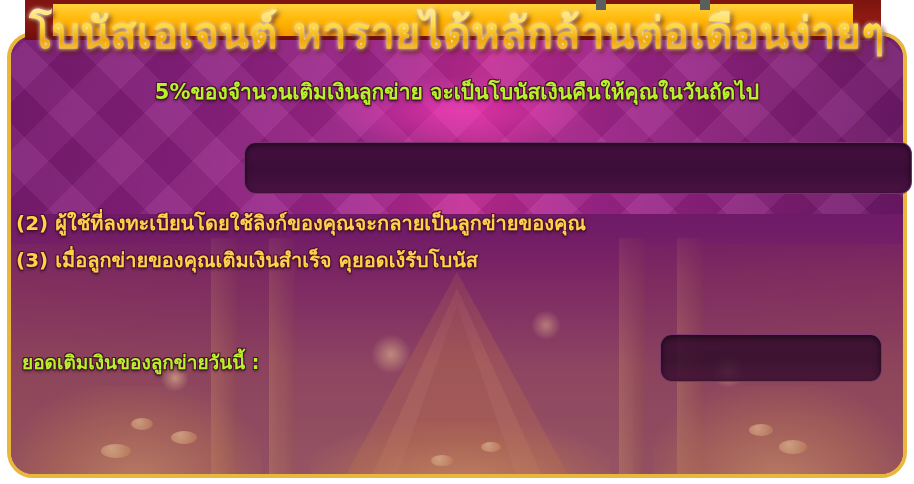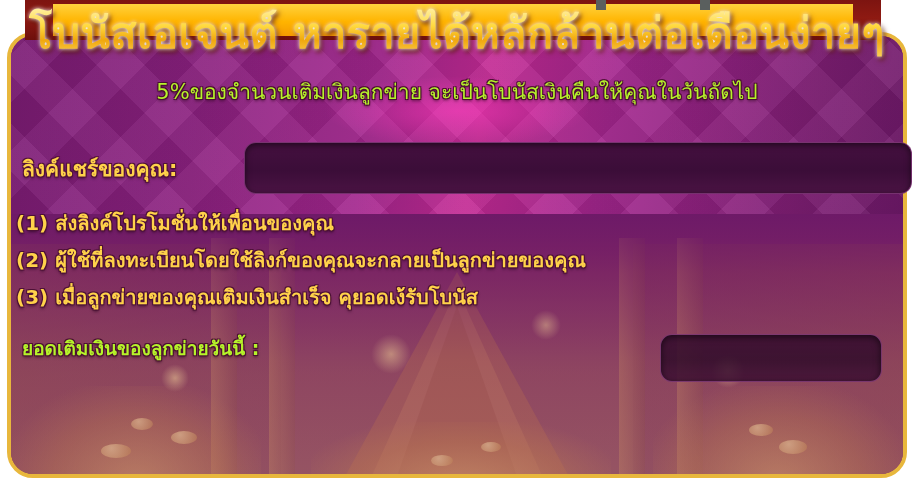--- a/index.html
+++ b/index.html
@@ -122,21 +122,21 @@
     -webkit-text-fill-color:transparent;
     text-shadow:0 3px 0 rgba(140,60,0,.0);
     filter:drop-shadow(0 0 2px #ffffff) drop-shadow(2px 3px 2px rgba(90,25,10,.85));
     white-space:nowrap;
   }
 
   
   .subtitle{
     position:absolute;left:0;top:78px;width:914px;
     text-align:center;z-index:5;
-    font-size:21px;font-weight:normal;line-height:28px;
+    font-size:21px;font-weight:bold;line-height:28px;
     color:#b6f32a;
     text-shadow:-1px -1px 0 #4a1030, 1px -1px 0 #4a1030, -1px 1px 0 #4a1030,
                 1px 1px 0 #4a1030, 0 2px 3px rgba(40,5,25,.75);
     white-space:nowrap;
   }
 
   
   .sharelink-row{
     position:absolute;left:22px;top:142px;width:870px;height:52px;z-index:6;
     display:flex;align-items:center;
@@ -174,21 +174,21 @@
   }
 
   
   .totals{position:absolute;left:0;top:332px;width:914px;height:54px;z-index:6;}
   .lbl-green{
     font-size:19px;font-weight:bold;color:#b6f32a;
     text-shadow:-1px -1px 0 #4a1030, 1px -1px 0 #4a1030, -1px 1px 0 #4a1030,
                 1px 1px 0 #4a1030, 0 2px 3px rgba(35,5,25,.7);
     white-space:nowrap;
   }
-  #today-topup-label{position:absolute;left:22px;top:1px;}
+  #today-topup-label{position:absolute;left:22px;top:15px;}
   #today-topup-value{position:absolute;left:300px;top:15px;}
   #current-income-label{position:absolute;left:428px;top:15px;}
   #current-income-input{
     position:absolute;left:660px;top:2px;width:222px;height:48px;
     background:linear-gradient(180deg,rgba(56,14,48,.88) 0%,rgba(48,12,42,.86) 55%,rgba(66,18,54,.88) 100%);
     border:1px solid rgba(190,100,180,.45);
     border-radius:12px;
     box-shadow:inset 0 2px 7px rgba(0,0,0,.6);
     color:#f3d9ef;font-size:16px;outline:none;padding:0 14px;box-sizing:border-box;
   }
@@ -236,29 +236,24 @@
     </div>
   </div>
 
   <div class="title-wrap">
     <span class="title">โบนัสเอเจนต์  หารายได้หลักล้านต่อเดือนง่ายๆ</span>
   </div>
 
   <div class="subtitle">5%ของจำนวนเติมเงินลูกข่าย จะเป็นโบนัสเงินคืนให้คุณในวันถัดไป</div>
 
   <div class="sharelink-row">
-    <span class="lbl-gold">ลิงค์แชร์ของคุณ:</span>
     <input id="share-link-input" class="input-dark" type="text" value="" style="">
   </div>
 
   <div class="steps">
-    <div class="step">
-      <span>(1)</span>
-      <span>ส่งลิงค์โปรโมชั่นให้เพื่อนของคุณ</span>
-    </div>
     <div class="step">
       <span>(2)</span>
       <span>ผู้ใช้ที่ลงทะเบียนโดยใช้ลิงก์ของคุณจะกลายเป็นลูกข่ายของคุณ</span>
     </div>
     <div class="step">
       <span>(3)</span>
       <span>เมื่อลูกข่ายของคุณเติมเงินสำเร็จ คุยอดเง้รับโบนัส</span>
     </div>
   </div>
 

